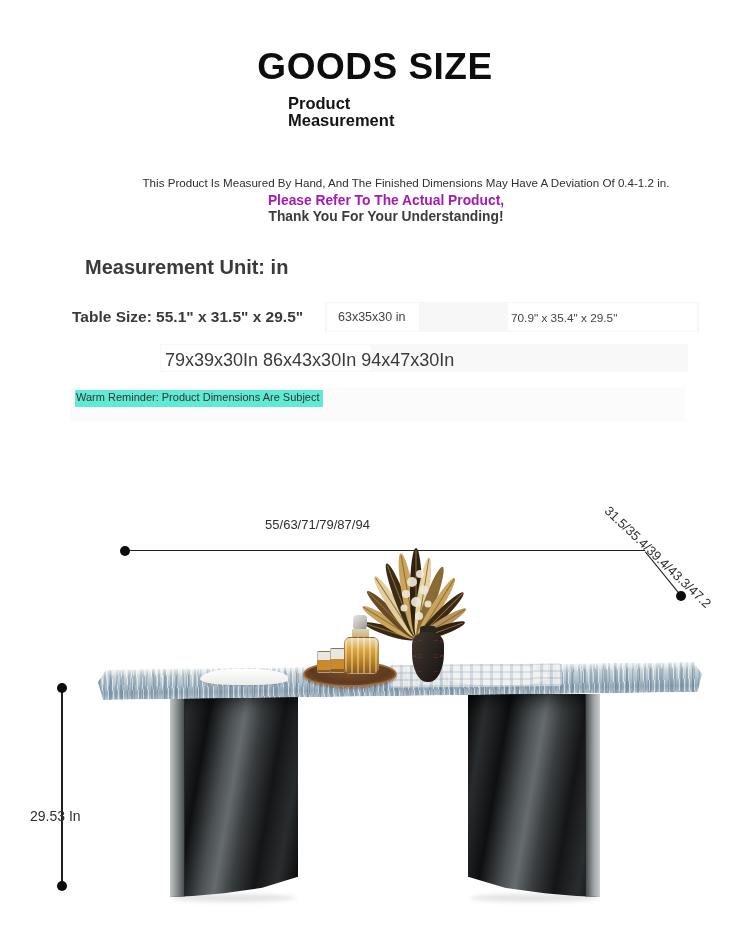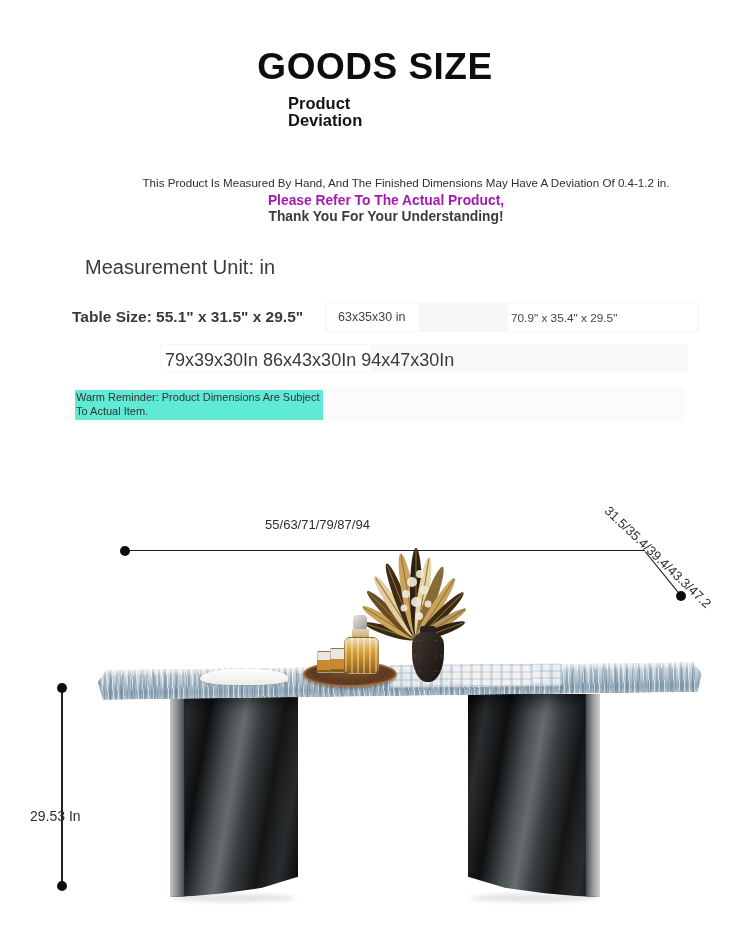--- a/index.html
+++ b/index.html
@@ -13,21 +13,21 @@
   .title{left:0;top:46px;width:750px;text-align:center;font-size:37px;font-weight:800;
          color:#0d0d0d;letter-spacing:.5px;}
   .subtitle{left:288px;top:95px;font-size:16.5px;font-weight:700;color:#141414;line-height:17px;}
 
   
   .deviation{left:102px;top:176px;width:608px;text-align:center;font-size:11.6px;color:#2e2e2e;}
   .refer{left:236px;top:193px;width:300px;text-align:center;font-size:13.8px;font-weight:700;color:#a21caf;line-height:16px;}
   .thanks{left:236px;top:209px;width:300px;text-align:center;font-size:13.8px;font-weight:700;color:#3c3c3c;line-height:16px;}
 
   
-  .unit{left:85px;top:256px;font-size:20px;font-weight:400;color:#3a3a3a;}
+  .unit{left:85px;top:256px;font-size:20px;font-weight:700;color:#3a3a3a;}
   .tablesize{left:72px;top:308px;font-size:15.5px;font-weight:700;color:#3a3a3a;}
   .band1{left:325px;top:302px;width:374px;height:30px;background:#f7f7f7;}
   .band1 .wbox1{position:absolute;left:2px;top:1px;width:92px;height:28px;background:#ffffff;}
   .band1 .wbox2{position:absolute;left:183px;top:1px;width:189px;height:28px;background:#ffffff;}
   .sizealt1{left:338px;top:310px;font-size:12.5px;color:#444;}
   .sizealt2{left:511px;top:311px;font-size:11.8px;color:#444;}
   .band2{left:160px;top:344px;width:528px;height:28px;background:#f8f8f8;}
   .band2 .wbox{position:absolute;left:1px;top:1px;width:210px;height:26px;background:#ffffff;}
   .sizerow2{left:165px;top:350px;font-size:18px;color:#3a3a3a;}
   .warmband{left:70px;top:387px;width:615px;height:35px;background:#fbfbfb;}
@@ -110,21 +110,21 @@
   .z1{z-index:1}.z2{z-index:2}.z3{z-index:3}.z4{z-index:4}
 </style>
 </head>
 <body>
 
 <div id="canvas">
 
   <div class="abs title">GOODS SIZE</div>
   <div class="abs subtitle">
     <div>Product</div>
-    <div>Deviation</div>
+    <div>Measurement</div>
   </div>
 
   <div class="abs deviation">This Product Is Measured By Hand, And The Finished Dimensions May Have A Deviation Of 0.4-1.2 in.</div>
   <div class="abs refer">Please Refer To The Actual Product,</div>
   <div class="abs thanks">Thank You For Your Understanding!</div>
 
   <div class="abs unit">Measurement Unit: in</div>
   <div class="abs tablesize">Table Size: 55.1" x 31.5" x 29.5"</div>
   <div class="abs band1">
     <div class="wbox1"></div>
@@ -132,21 +132,20 @@
   </div>
   <div class="abs sizealt1">63x35x30 in</div>
   <div class="abs sizealt2">70.9" x 35.4" x 29.5"</div>
   <div class="abs band2">
     <div class="wbox"></div>
   </div>
   <div class="abs sizerow2">79x39x30In 86x43x30In 94x47x30In</div>
   <div class="abs warmband"></div>
   <div class="abs warm">
     <div>Warm Reminder: Product Dimensions Are Subject</div>
-    <div>To Actual Item.</div>
   </div>
 
   <div class="abs wlabel z1">55/63/71/79/87/94</div>
   <div class="abs dim-line hline z1"></div>
   <div class="abs dot dot-h z1"></div>
   <div class="abs dim-line dline z1"></div>
   <div class="abs dot dot-d z4"></div>
   <div class="abs dlabel z4">31.5/35.4/39.4/43.3/47.2</div>
   <div class="abs dim-line vline z1"></div>
   <div class="abs dot dot-v1 z1"></div>

